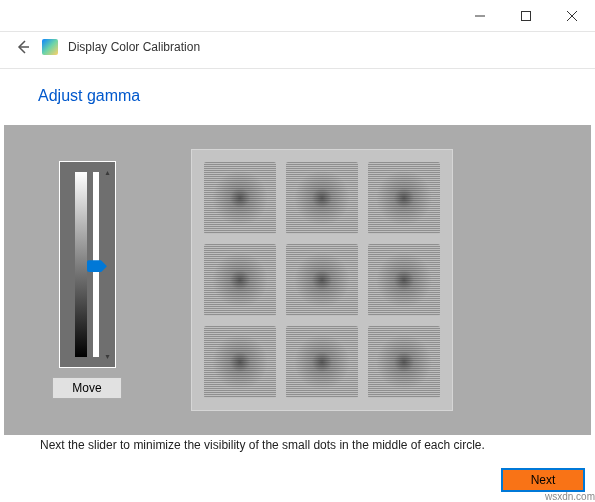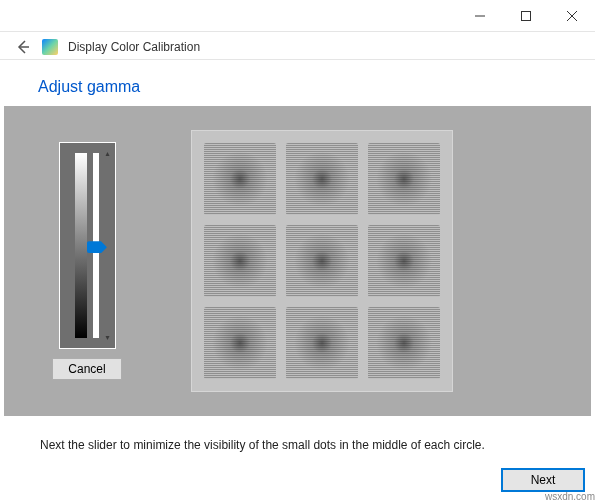--- a/index.html
+++ b/index.html
@@ -25,34 +25,34 @@
       align-items: center;
       justify-content: center;
       font-size: 12px;
       color: #333;
     }
     .titlebar .ctl.close { color: #222; }
     .header {
       display: flex;
       align-items: center;
       gap: 10px;
-      padding: 6px 10px 3px 14px;
+      padding: 6px 10px 12px 14px;
       border-bottom: 1px solid #e5e5e5;
     }
     .back-icon svg { display:block; }
     .app-icon {
       width: 16px; height: 16px;
       background: linear-gradient(135deg,#0a84ff, #6cd4a8, #ffd166);
       border-radius: 2px;
     }
     .app-title { font-size: 12px; color: #333; }
     .step-title {
       color: #0058cc;
       font-size: 16px;
-      padding: 18px 0 10px 38px;
+      padding: 18px 0 20px 38px;
     }
     .canvas {
       background: #ababab;
       margin: 0 4px;
       height: 310px;
       position: relative;
       display: flex;
       align-items: center;
       gap: 70px;
       padding-left: 48px;
@@ -140,21 +140,21 @@
     .footer {
       position: absolute;
       bottom: 10px;
       right: 10px;
       display: flex;
       gap: 6px;
     }
     .footer .btn {
       width: 84px;
       height: 24px;
-      background: #e5e5e5;
+      background: #f97316;
       border: 1px solid #adadad;
       font-size: 12px;
       display: flex;
       align-items: center;
       justify-content: center;
     }
     .footer .btn.primary {
       border: 2px solid #0078d7;
     }
     .watermark {
@@ -203,21 +203,21 @@
 <div class="canvas">
   <div class="slider-wrap">
     <div class="slider-box">
       <span class="triangle tri-top">▴</span>
       <div class="gradient-strip"></div>
       <div class="track">
         <div class="thumb"></div>
       </div>
       <span class="triangle tri-bot">▾</span>
     </div>
-    <div class="reset-btn">Cancel</div>
+    <div class="reset-btn">Move</div>
   </div>
 
   <div class="gamma-grid">
     <div class="gamma-cell"></div>
     <div class="gamma-cell"></div>
     <div class="gamma-cell"></div>
     <div class="gamma-cell"></div>
     <div class="gamma-cell"></div>
     <div class="gamma-cell"></div>
     <div class="gamma-cell"></div>

